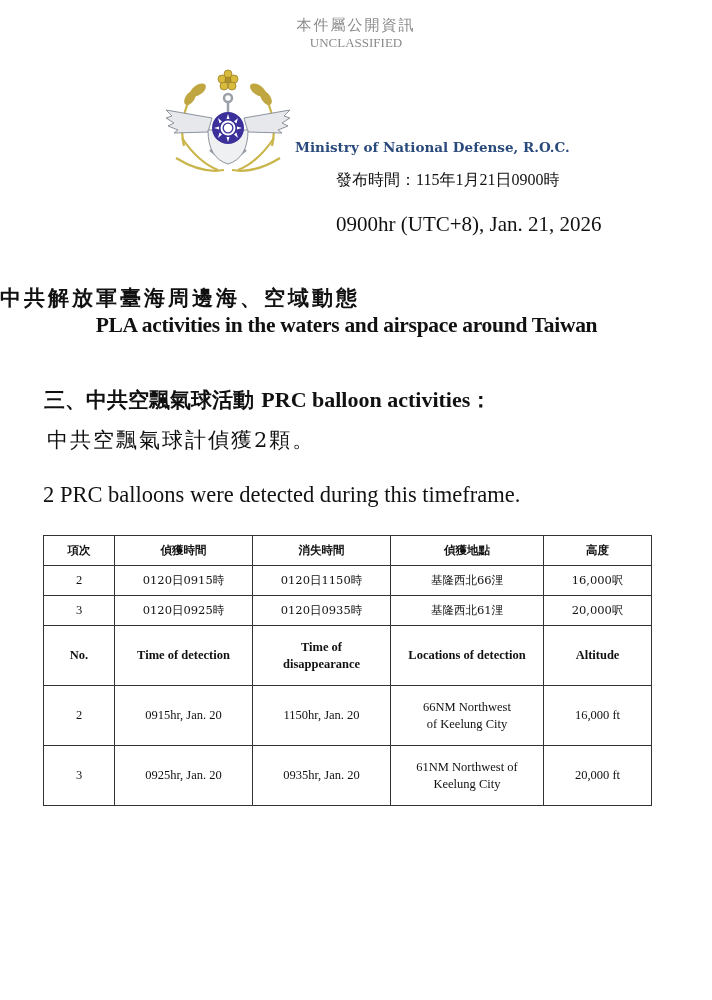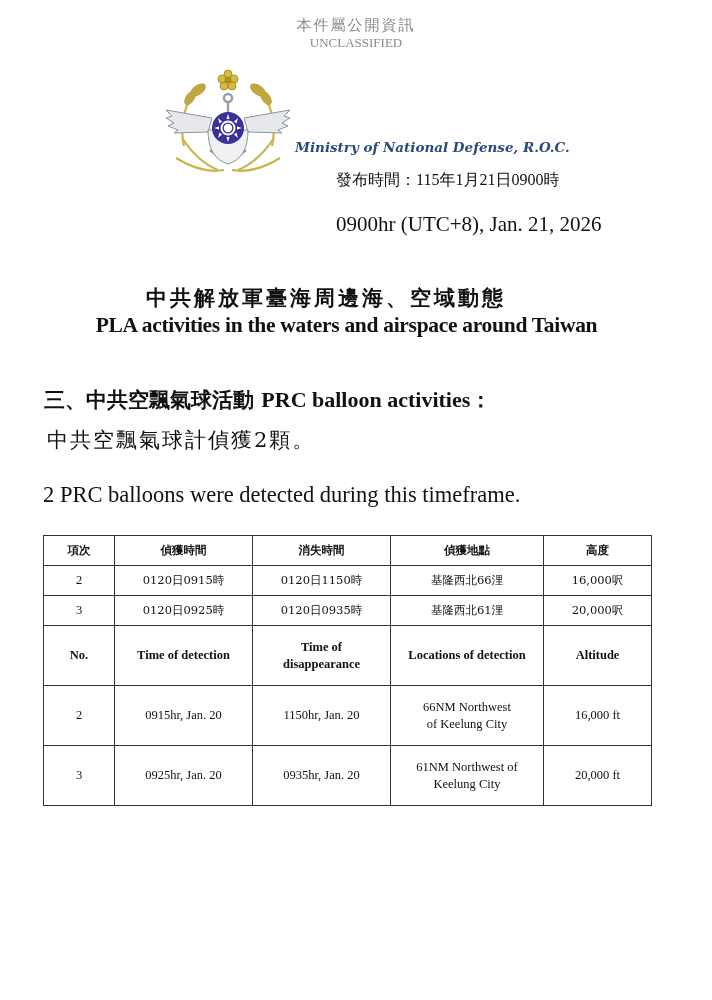--- a/index.html
+++ b/index.html
@@ -4,24 +4,24 @@
 <style>
   html, body { margin: 0; padding: 0; background: #ffffff; }
   body { width: 712px; height: 1000px; position: relative; overflow: hidden; color: #111; font-family: "DejaVu Serif", "Liberation Serif", serif; }
   .abs { position: absolute; }
   .classification { left: 0; width: 712px; text-align: center; color: #8a8a8a; }
   .classification .zh { top: 16px; font-size: 15px; letter-spacing: 2px; }
   .classification .en { top: 35px; font-size: 13px; font-family: "Liberation Serif", serif; }
   .logo-block { left: 162px; top: 66px; width: 400px; height: 112px; }
   .emblem { position: absolute; left: 0; top: 0; width: 132px; height: 112px; }
   .ministry-zh { position: absolute; left: 131px; top: 26px; font-size: 34px; font-weight: bold; letter-spacing: 1px; font-family: "DejaVu Sans", sans-serif; color: #111; white-space: nowrap; }
-  .ministry-en { position: absolute; left: 133px; top: 73px; font-size: 13.5px; font-weight: bold; color: #2a4a7c; font-family: "DejaVu Serif", serif; white-space: nowrap; font-style: italic; }
+  .ministry-en { position: absolute; left: 133px; top: 73px; font-size: 13.5px; font-weight: bold; color: #2a4a7c; font-family: "DejaVu Serif", serif; white-space: nowrap; }
   .release-zh { left: 336px; top: 170px; font-size: 16px; white-space: nowrap; font-family: Liberation Serif, serif; }
   .release-en { left: 336px; top: 212px; font-size: 21px; white-space: nowrap; font-family: "Liberation Serif", serif; }
-  .title-zh { left: 0; width: 652px; top: 284px; text-align: center; font-size: 21px; font-weight: bold; letter-spacing: 3px; }
+  .title-zh { left: 0; width: 652px; top: 284px; text-align: left; font-size: 21px; font-weight: bold; letter-spacing: 3px; }
   .title-en { left: 0; width: 693px; top: 313px; text-align: center; font-size: 21.5px; font-weight: bold; font-family: Liberation Serif, serif; letter-spacing: -0.3px; }
   .section-heading { left: 44px; top: 368px; font-size: 21px; font-weight: bold; white-space: nowrap; margin-top: 18px; }
   .section-heading .en { font-family: "Liberation Serif", serif; font-size: 22px; }
   .summary-zh { left: 47px; top: 426px; font-size: 21px; letter-spacing: 2px; white-space: nowrap; }
   .summary-en { left: 43px; top: 482px; font-size: 22.5px; white-space: nowrap; font-family: "Liberation Serif", serif; }
   table.balloon-table { position: absolute; left: 43px; top: 535px; width: 608px; border-collapse: collapse; table-layout: fixed; font-family: "Liberation Serif", serif; }
   .balloon-table td { border: 1.3px solid #333; text-align: center; vertical-align: middle; padding: 0 4px; font-size: 12.5px; line-height: 17px; }
   .balloon-table tr.zh-row td { height: 29px; }
   .balloon-table tr.en-row td { height: 59px; }
   .balloon-table .hdr { font-weight: bold; }

